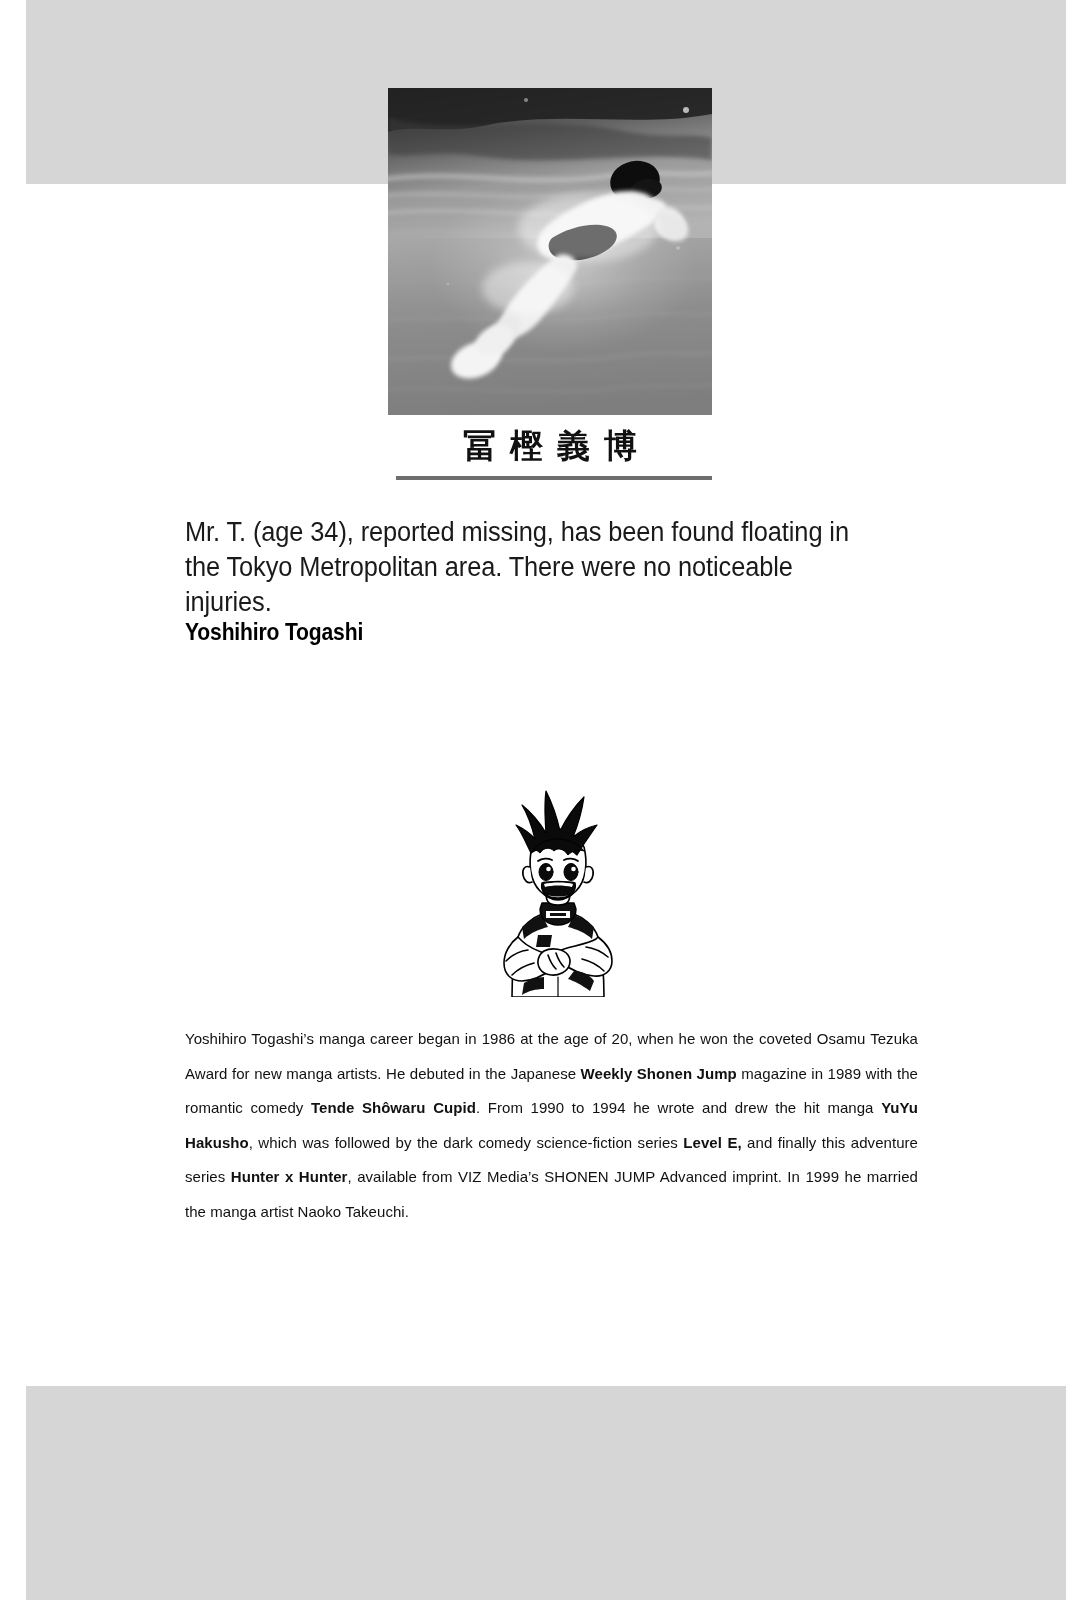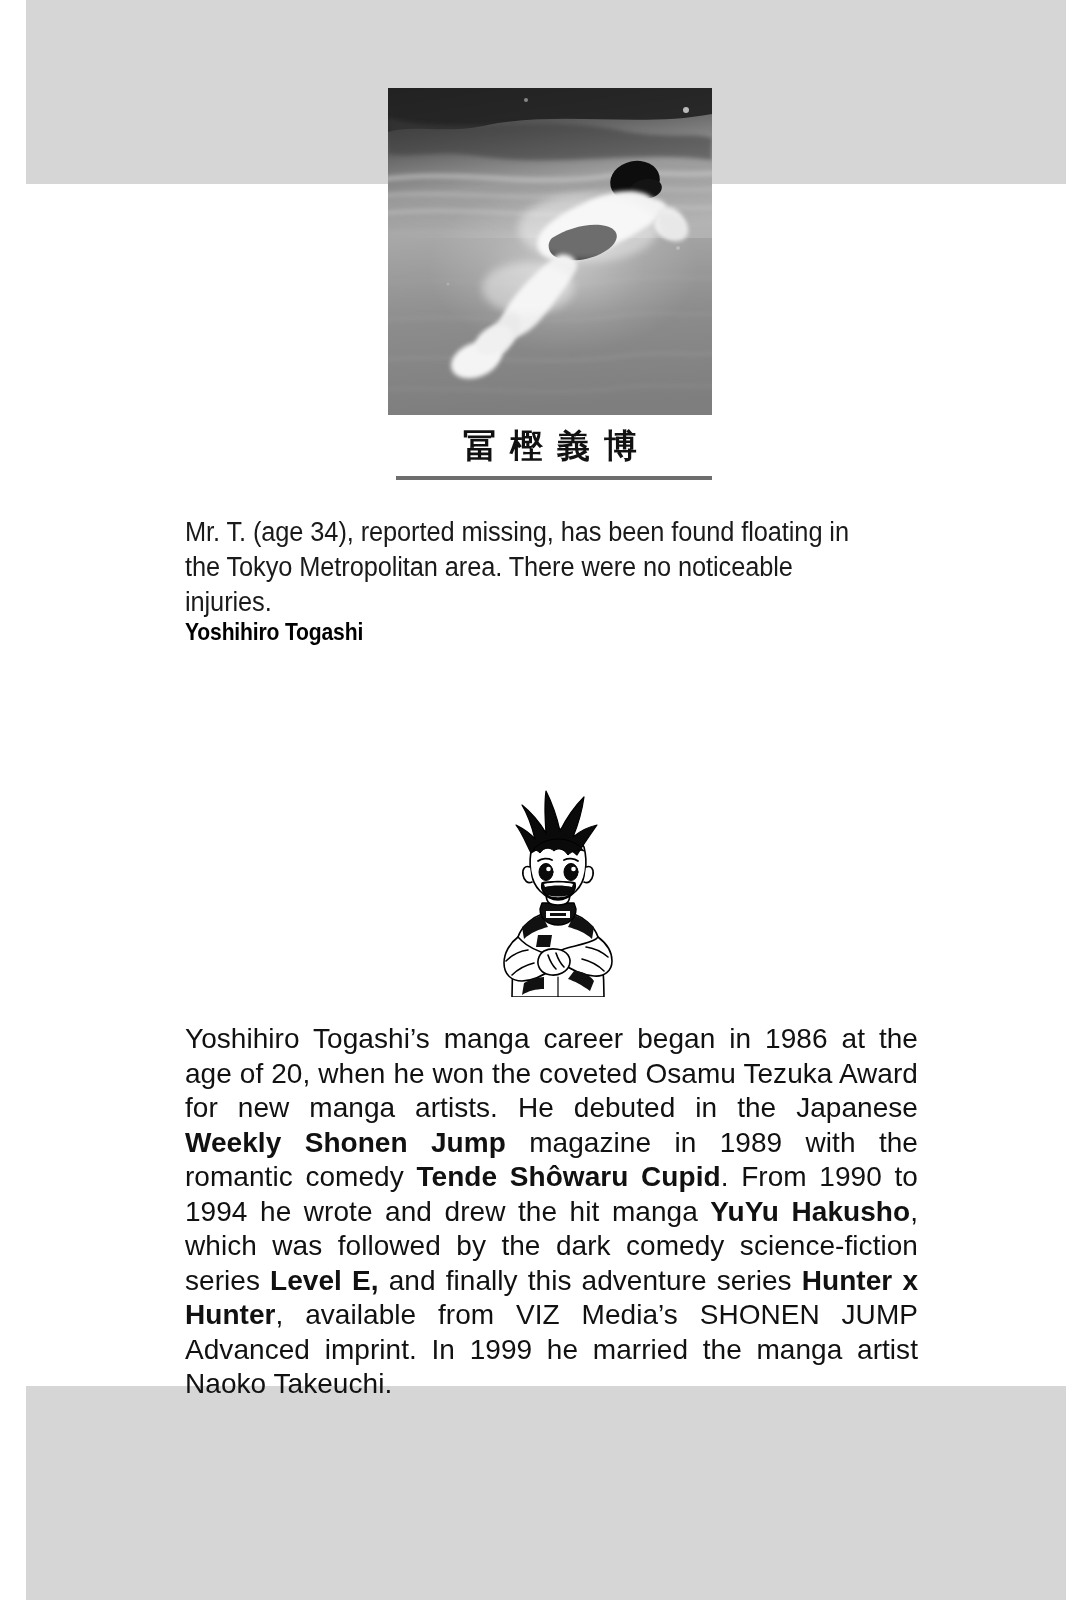--- a/index.html
+++ b/index.html
@@ -105,21 +105,21 @@
   }
   #char-svg { display: block; width: 160px; height: 212px; }
 
   
   #bio {
     position: absolute;
     left: 159px;
     top: 1022px;
     width: 733px;
     font-family: "Liberation Sans", sans-serif;
-    font-size: 28px;
+    font-size: 15px;
     line-height: 34.5px;
     color: #111111;
     text-align: justify;
     text-align-last: left;
     letter-spacing: 0.05px;
   }
   #bio b { font-weight: 700; }
 </style>
 </head>
 <body>

